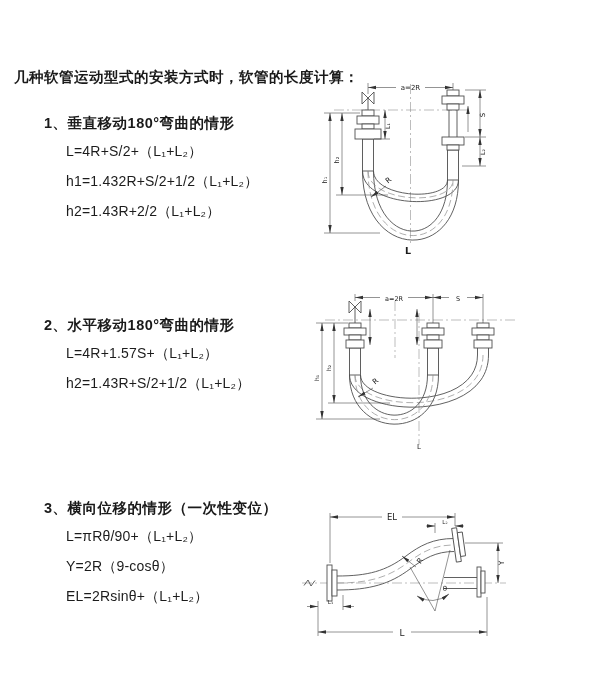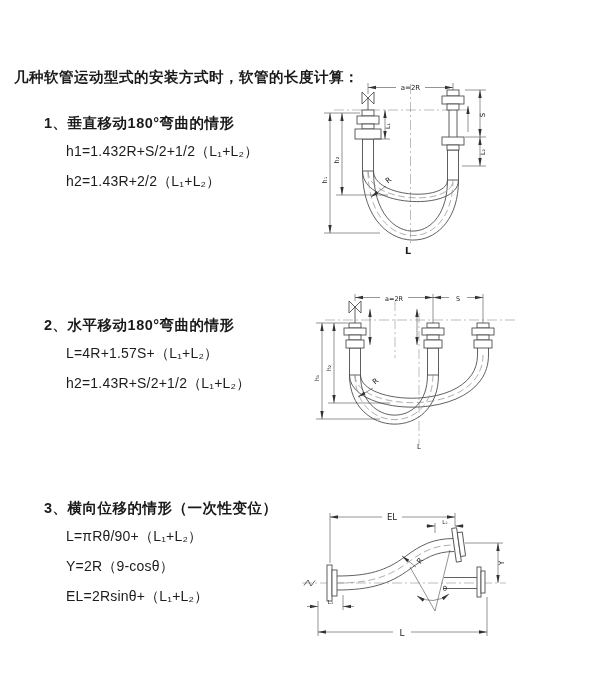--- a/index.html
+++ b/index.html
@@ -27,20 +27,21 @@
 </style>
 </head>
 <body>
 
 <div>
 
   <div class="page-title">几种软管运动型式的安装方式时，软管的长度计算：</div>
 
   <div class="section" id="sec1">
     <div class="sec-heading">1、垂直移动180°弯曲的情形</div>
+    <div class="formula">L=4R+S/2+（L₁+L₂）</div>
     <div class="formula">h1=1.432R+S/2+1/2（L₁+L₂）</div>
     <div class="formula">h2=1.43R+2/2（L₁+L₂）</div>
   </div>
 
   <div class="section" id="sec2">
     <div class="sec-heading">2、水平移动180°弯曲的情形</div>
     <div class="formula">L=4R+1.57S+（L₁+L₂）</div>
     <div class="formula">h2=1.43R+S/2+1/2（L₁+L₂）</div>
   </div>
 

